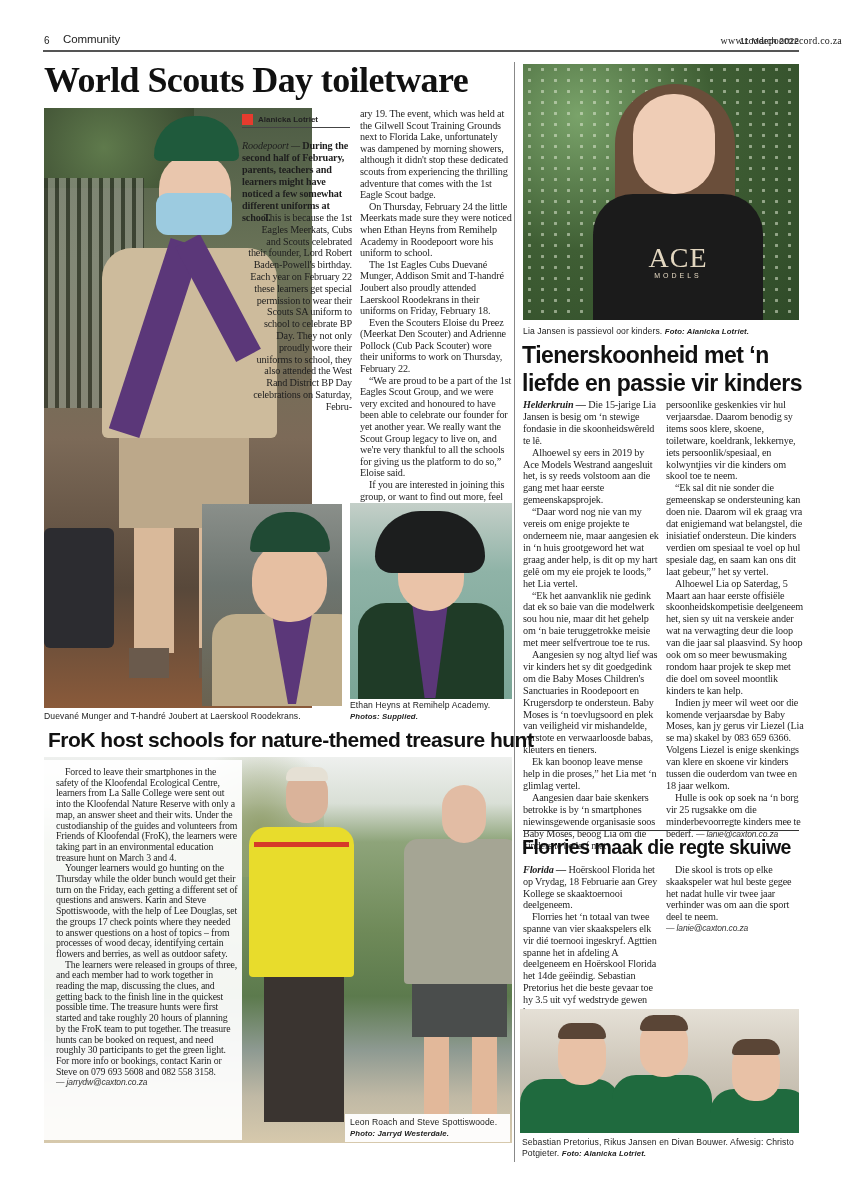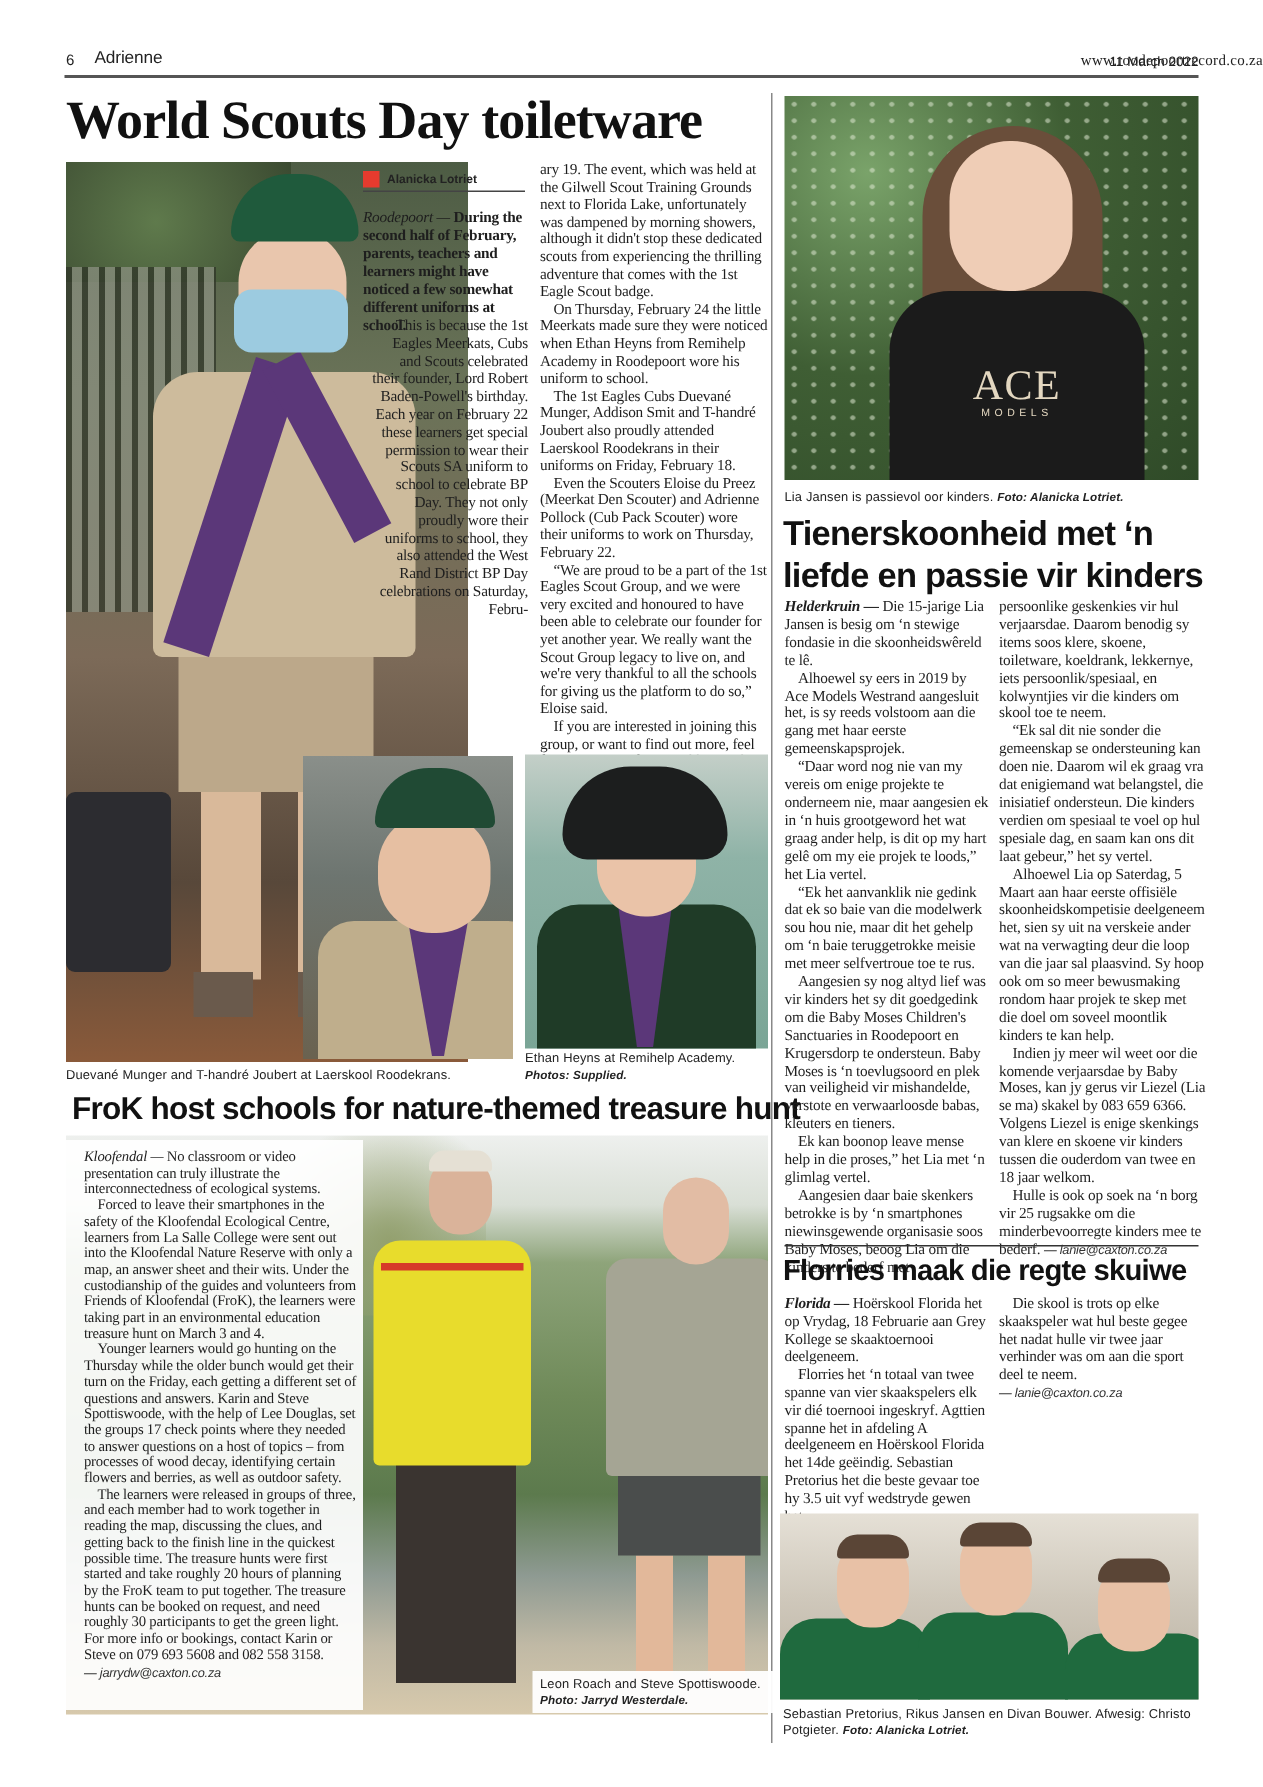--- a/index.html
+++ b/index.html
@@ -99,21 +99,21 @@
 
   .frok-panel { background: rgba(255,255,255,0.93); }
   .caption-box { background: rgba(255,255,255,0.95); padding: 3px 5px; }
 
   .section-rule { height: 1.2px; background: #333; }
 </style>
 </head>
 <body>
 
 <div class="abs folio">6</div>
-<div class="abs section">Adrienne</div>
+<div class="abs section">Community</div>
 <div class="abs site">www.roodepoortrecord.co.za</div>
 <div class="abs date">11 March 2022</div>
 <div class="abs header-rule"></div>
 <div class="abs vrule"></div>
 
 <h1 class="abs h-serif" style="top:60px; left:44px;">World Scouts Day toiletware</h1>
 
 <div class="photo ph-girl" style="top:108px; left:44px; width:268px; height:600px;">
   <div class="trees"></div>
     <div class="fence"></div>
@@ -182,28 +182,27 @@
       <div class="man1-cap"></div>
     <div class="man2-legs"></div>
       <div class="man2-shorts"></div>
       <div class="man2-shirt"></div>
       <div class="man2-head"></div>
   </div>
 </div>
 
 <div class="abs frok-panel" style="top:760px; left:44px; width:198px; height:380px;"></div>
 <div class="abs body" style="top:767px; left:56px; width:182px; line-height:10.7px; font-size:9.8px;">
-  <p class="first"><span class="place">Kloofendal —</span> <span>No classroom or video presentation can truly illustrate the interconnectedness of ecological systems.</span></p>
   <p>Forced to leave their smartphones in the safety of the Kloofendal Ecological Centre, learners from La Salle College were sent out into the Kloofendal Nature Reserve with only a map, an answer sheet and their wits. Under the custodianship of the guides and volunteers from Friends of Kloofendal (FroK), the learners were taking part in an environmental education treasure hunt on March 3 and 4.</p>
   <p>Younger learners would go hunting on the Thursday while the older bunch would get their turn on the Friday, each getting a different set of questions and answers. Karin and Steve Spottiswoode, with the help of Lee Douglas, set the groups 17 check points where they needed to answer questions on a host of topics – from processes of wood decay, identifying certain flowers and berries, as well as outdoor safety.</p>
   <p>The learners were released in groups of three, and each member had to work together in reading the map, discussing the clues, and getting back to the finish line in the quickest possible time. The treasure hunts were first started and take roughly 20 hours of planning by the FroK team to put together. The treasure hunts can be booked on request, and need roughly 30 participants to get the green light. For more info or bookings, contact Karin or Steve on 079 693 5608 and 082 558 3158.</p>
   <div class="email">— jarrydw@caxton.co.za</div>
 </div>
 
-<div class="abs caption-box caption" style="top:1114px; left:345px; width:165px;margin-left:10px;">
+<div class="abs caption-box caption" style="top:1114px; left:345px; width:165px;">
   <div>Leon Roach and Steve Spottiswoode.</div>
   <div class="credit">Photo: Jarryd Westerdale.</div>
 </div>
 
 <div class="photo ph-lia" style="top:64px; left:523px; width:276px; height:256px;">
   <div class="dots"></div>
   <div class="hair"></div>
     <div class="shirt"></div>
     <div class="face"></div>
   <div class="logo">ACE</div>

